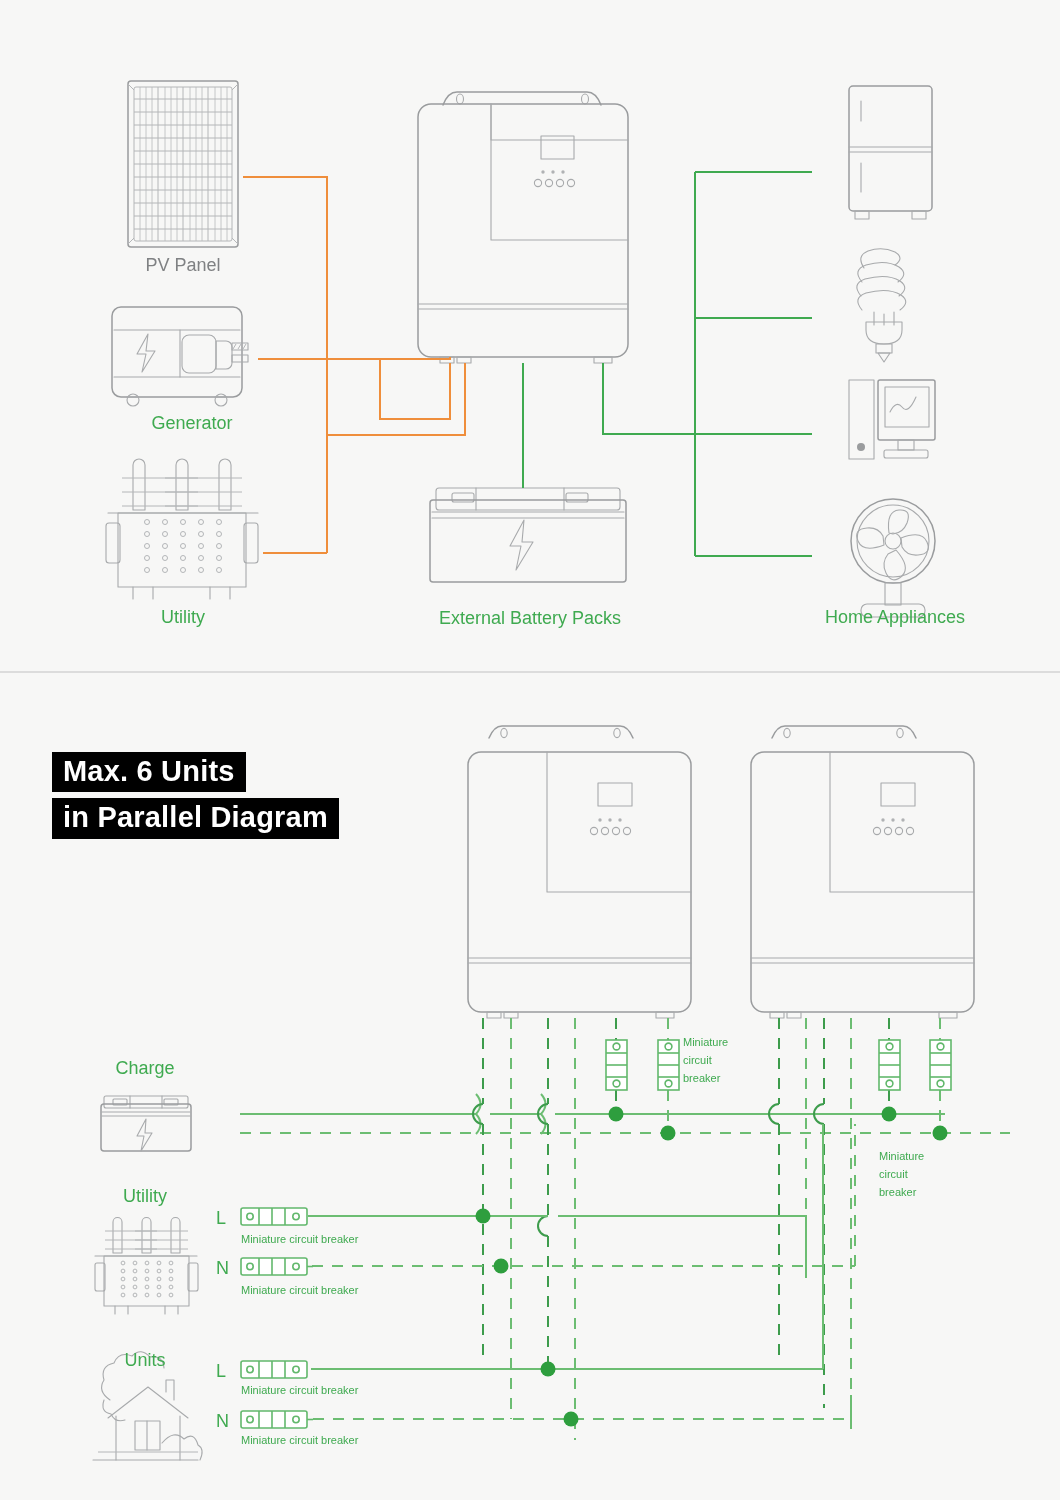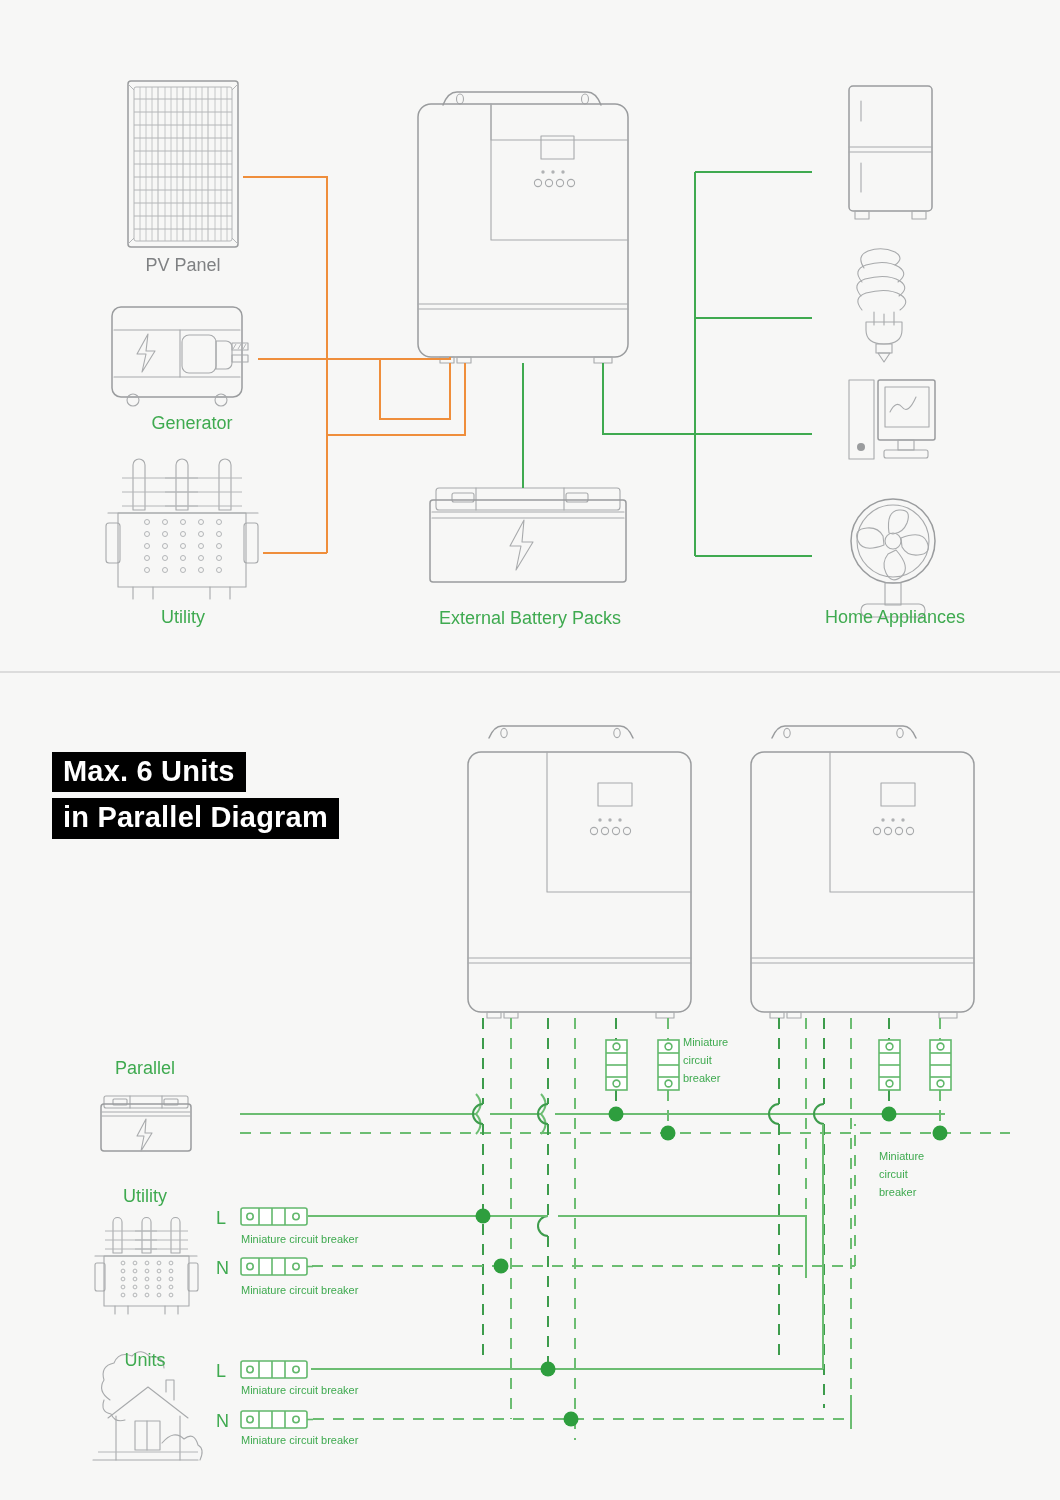--- a/index.html
+++ b/index.html
@@ -509,21 +509,21 @@
   <div class="lbl ctr" style="left:530px;top:576px;margin-top:32px;">External Battery Packs</div>
   <div class="lbl ctr" style="left:895px;top:607px;text-align:right;">Home Appliances</div>
 
   <div class="divider"></div>
 
   <div class="banner">
     <span class="row"><span class="chip">Max. 6 Units</span></span>
     <span class="row"><span class="chip">in Parallel Diagram</span></span>
   </div>
 
-  <div class="lbl ctr" style="left:145px;top:1058px;">Parallel</div>
+  <div class="lbl ctr" style="left:145px;top:1058px;">Charge</div>
   <div class="lbl ctr" style="left:145px;top:1186px;">Utility</div>
   <div class="lbl ctr" style="left:145px;top:1350px;">Units</div>
 
   <div class="lbl" style="left:216px;top:1208px;">L</div>
   <div class="lbl" style="left:216px;top:1258px;">N</div>
   <div class="lbl" style="left:216px;top:1361px;">L</div>
   <div class="lbl" style="left:216px;top:1411px;">N</div>
 
   <div class="lbl sm" style="left:241px;top:1233px;">Miniature circuit breaker</div>
   <div class="lbl sm" style="left:241px;top:1284px;">Miniature circuit breaker</div>

